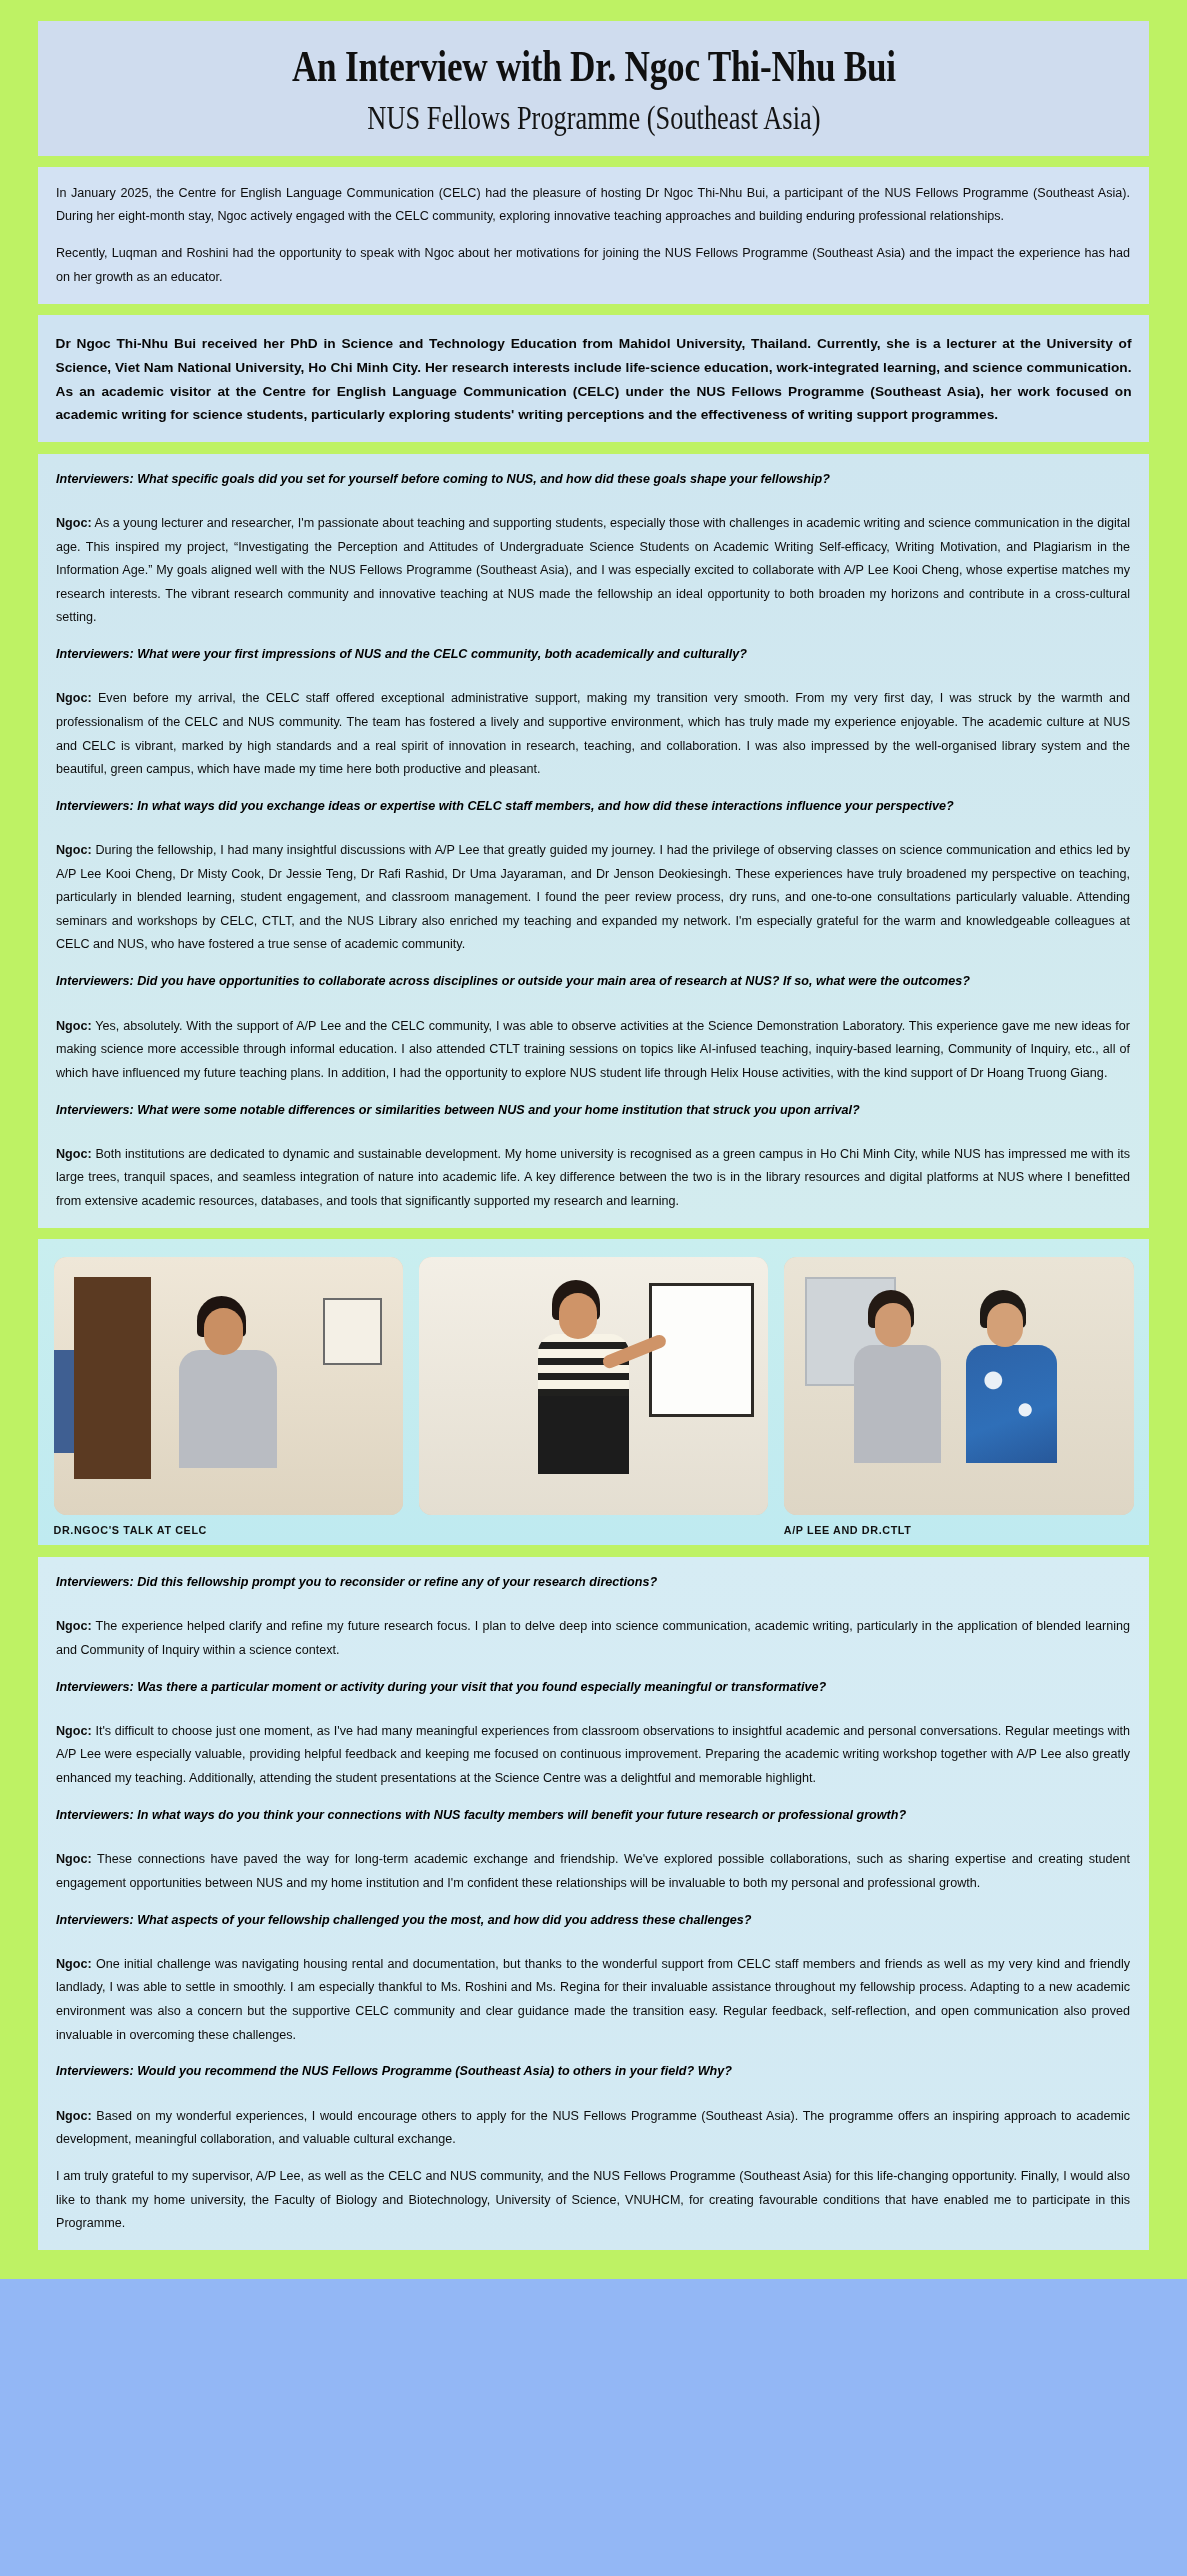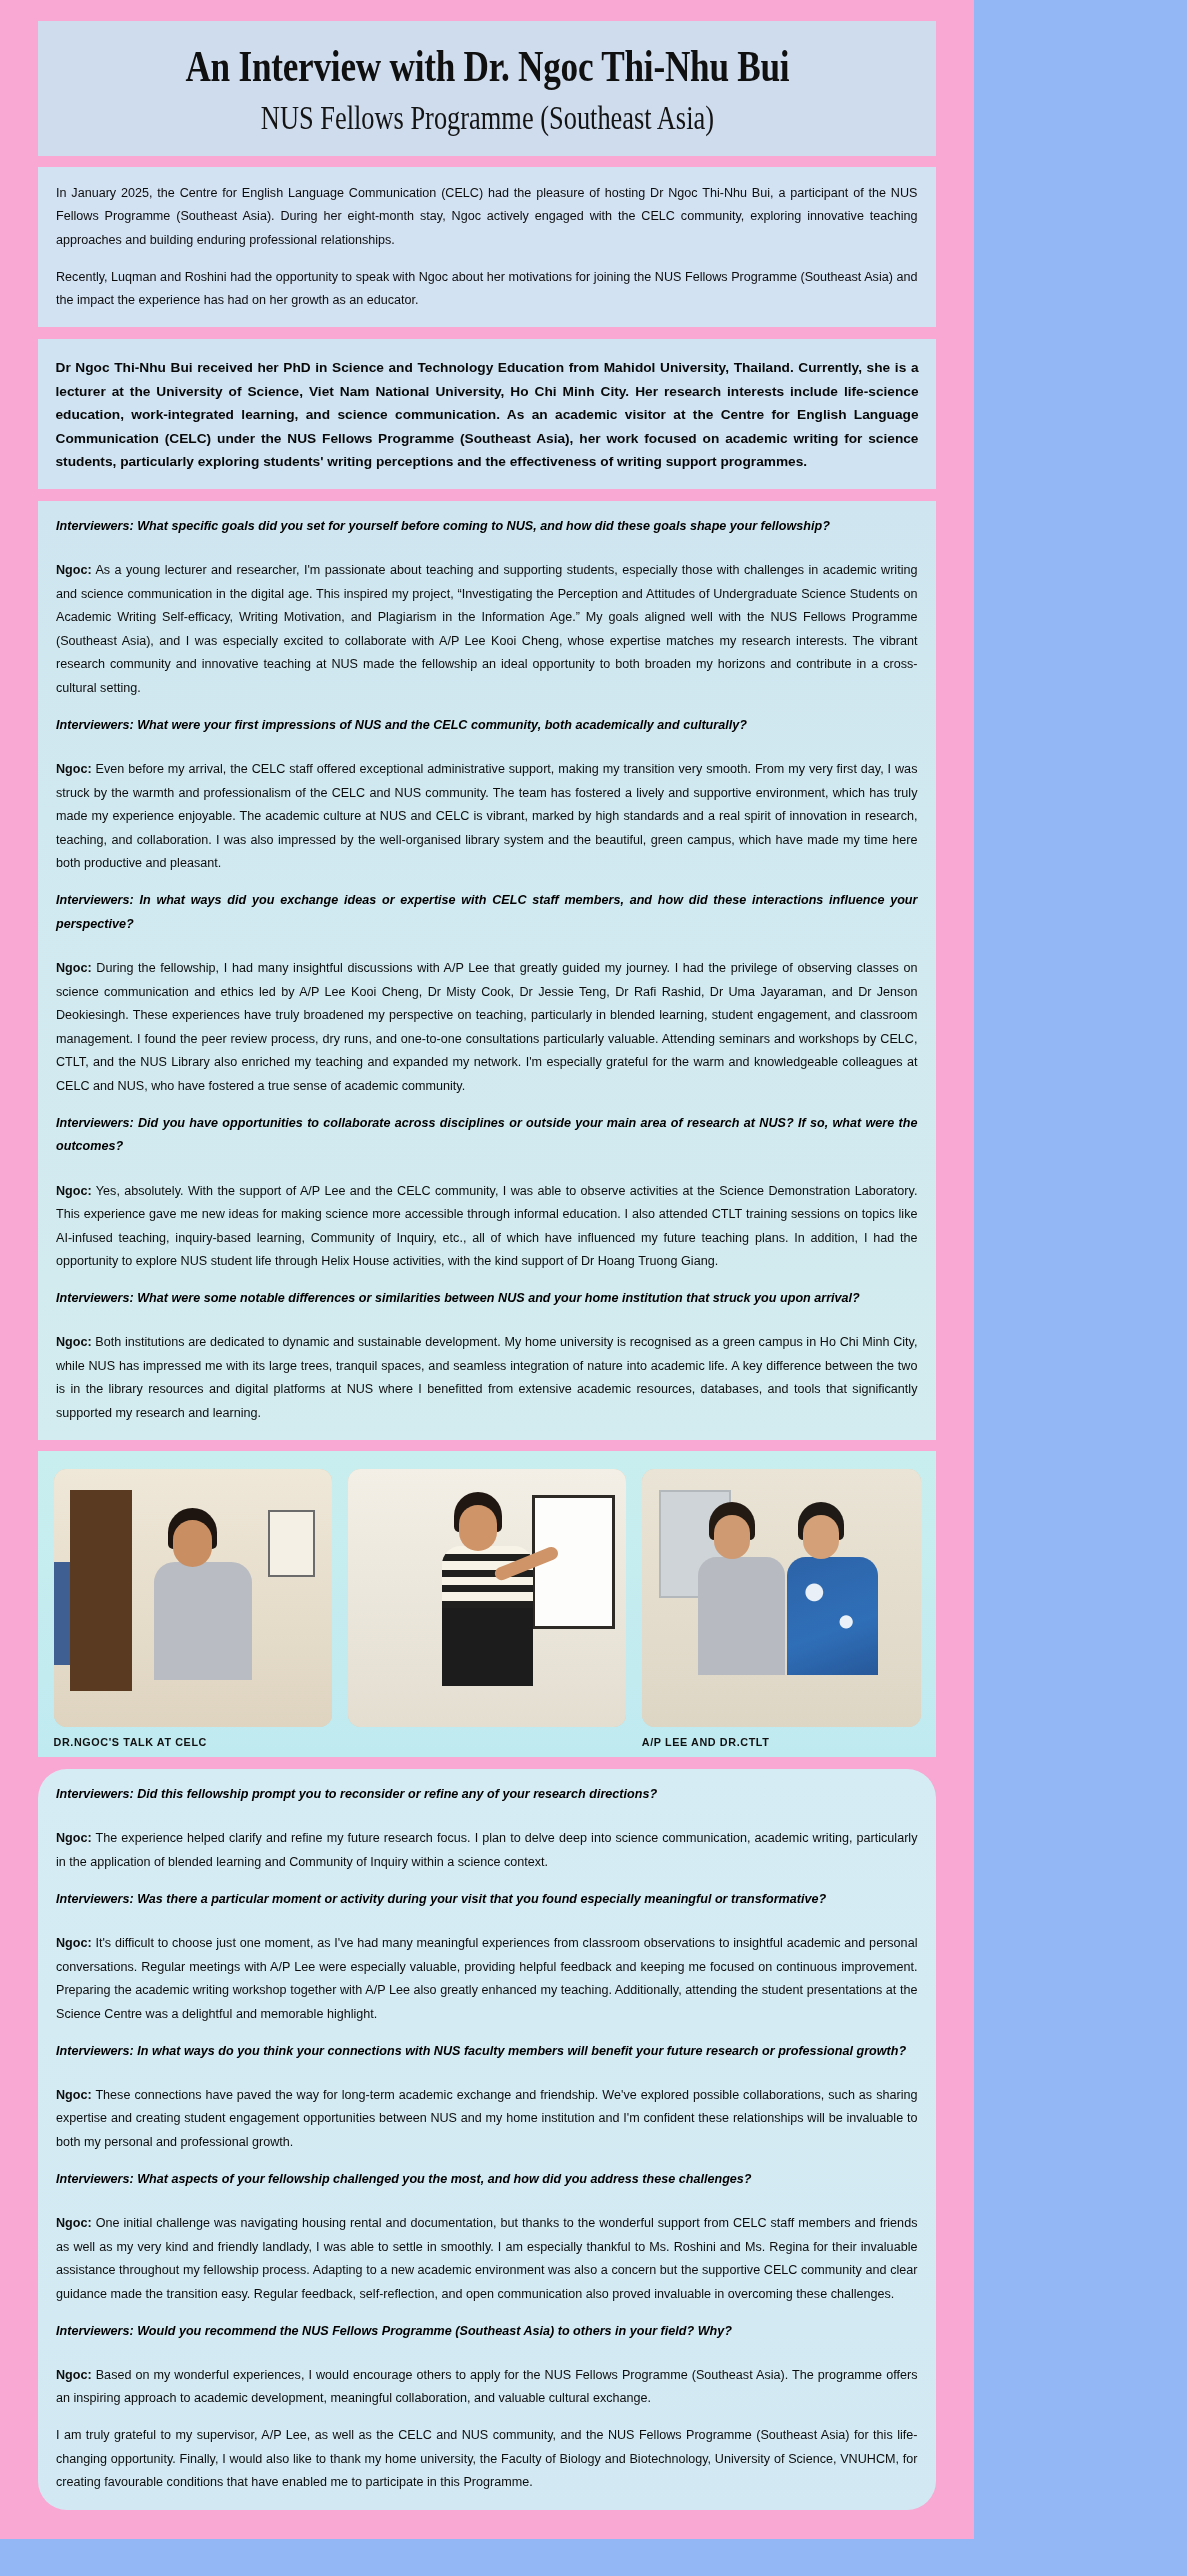--- a/index.html
+++ b/index.html
@@ -4,23 +4,23 @@
 <style>
   * { box-sizing: border-box; }
   html, body { margin:0; padding:0; }
   body {
     width:1187px;
     background:#93b7f5;
     font-family:"Liberation Sans", sans-serif;
     -webkit-font-smoothing:antialiased;
   }
   .page {
-    width:974px;
+    width:1187px;
     padding:20.6px 38px 29px 38px;
-    background:#f9a8d4;
+    background:#bef264;
   }
 
   
   .title-card {
     background:#cfdcee;
     padding:23px 20.6px 20.6px 20.6px;
     text-align:center;
   }
   .title-main {
     font-family:"Liberation Serif", serif;
@@ -47,21 +47,21 @@
 
   
   .panel {
     margin-top:11.3px;
     padding:13.4px 17.5px 15.5px 17.5px;
   }
   .panel.intro   { background:#d3e2f3; }
   .panel.bio     { background:#cfe3f2; }
   .panel.qa1     { background:linear-gradient(180deg,#cfe6f0 0%,#d3ecef 100%); }
   .panel.gallery { background:linear-gradient(180deg,#c9eeef 0%,#bfeaf0 100%); padding:17.5px 15.5px 9.3px 15.5px; }
-  .panel.qa6     { background:linear-gradient(180deg,#d6ecf4 0%,#d2e9f3 100%);border-radius:29px; }
+  .panel.qa6     { background:linear-gradient(180deg,#d6ecf4 0%,#d2e9f3 100%); }
 
   
   p.body {
     font-size:13.7px;
     line-height:1.72;
     color:#0d0d0d;
     text-align:justify;
     margin:0 0 13.4px 0;
     transform:scaleX(0.92);
     transform-origin:left center;

